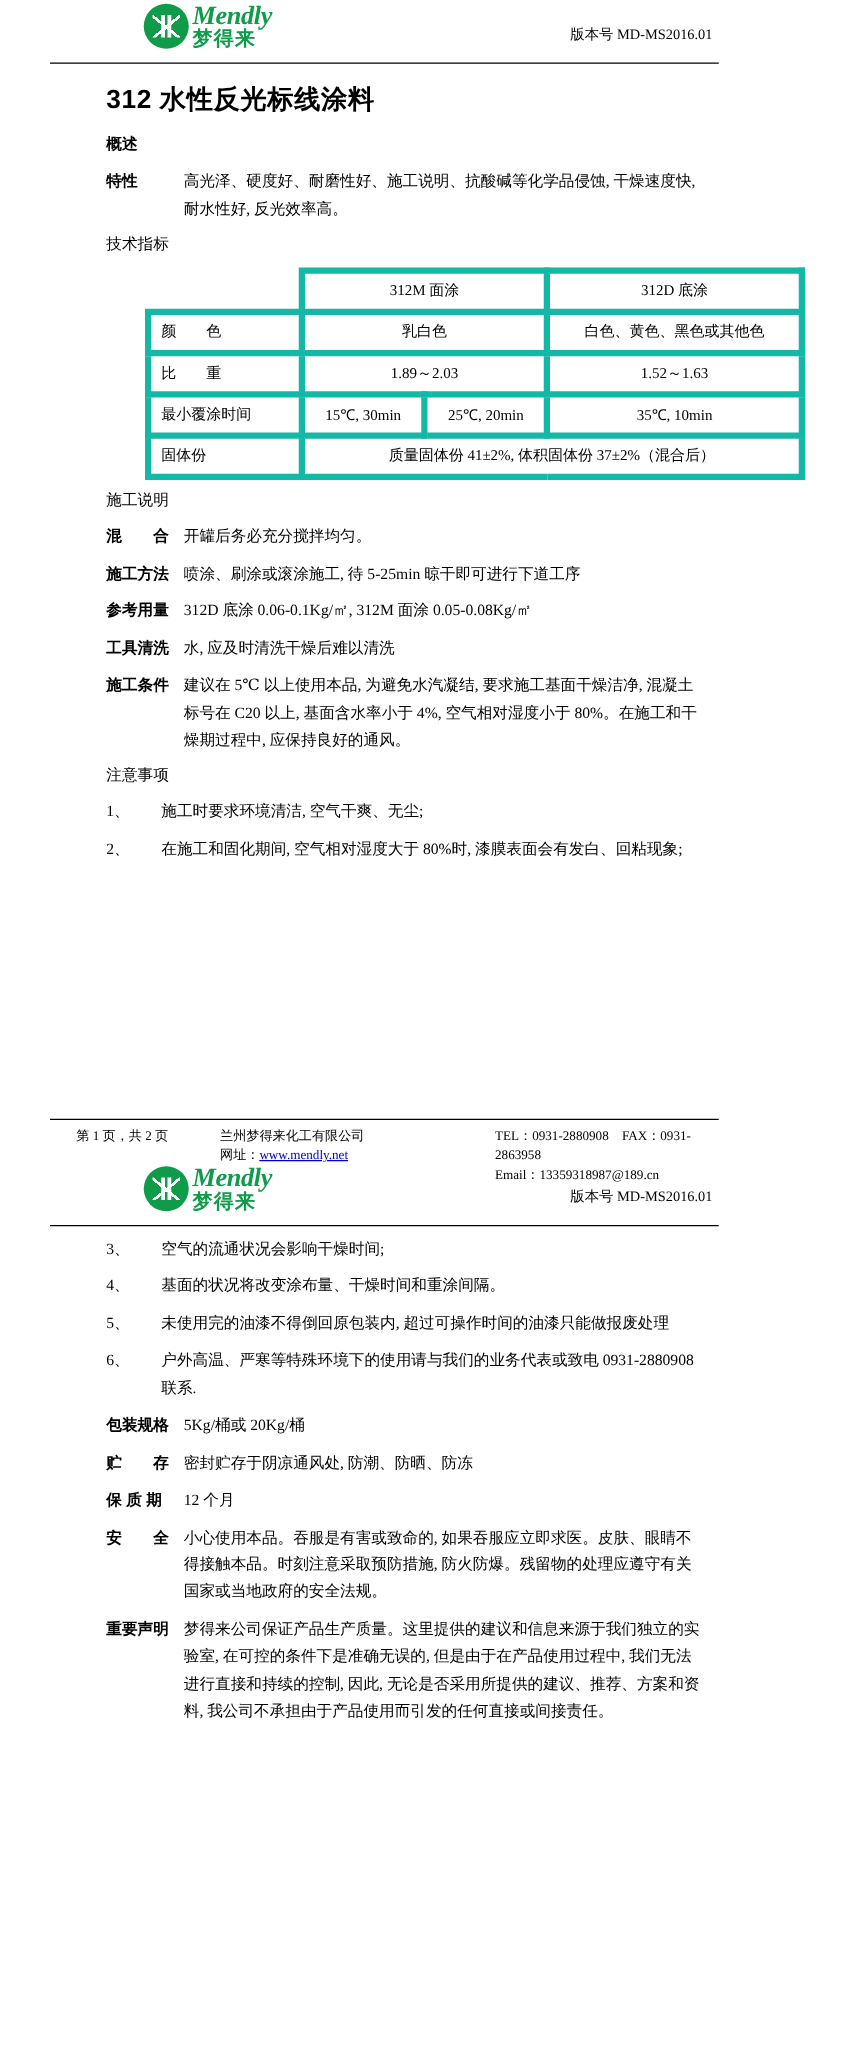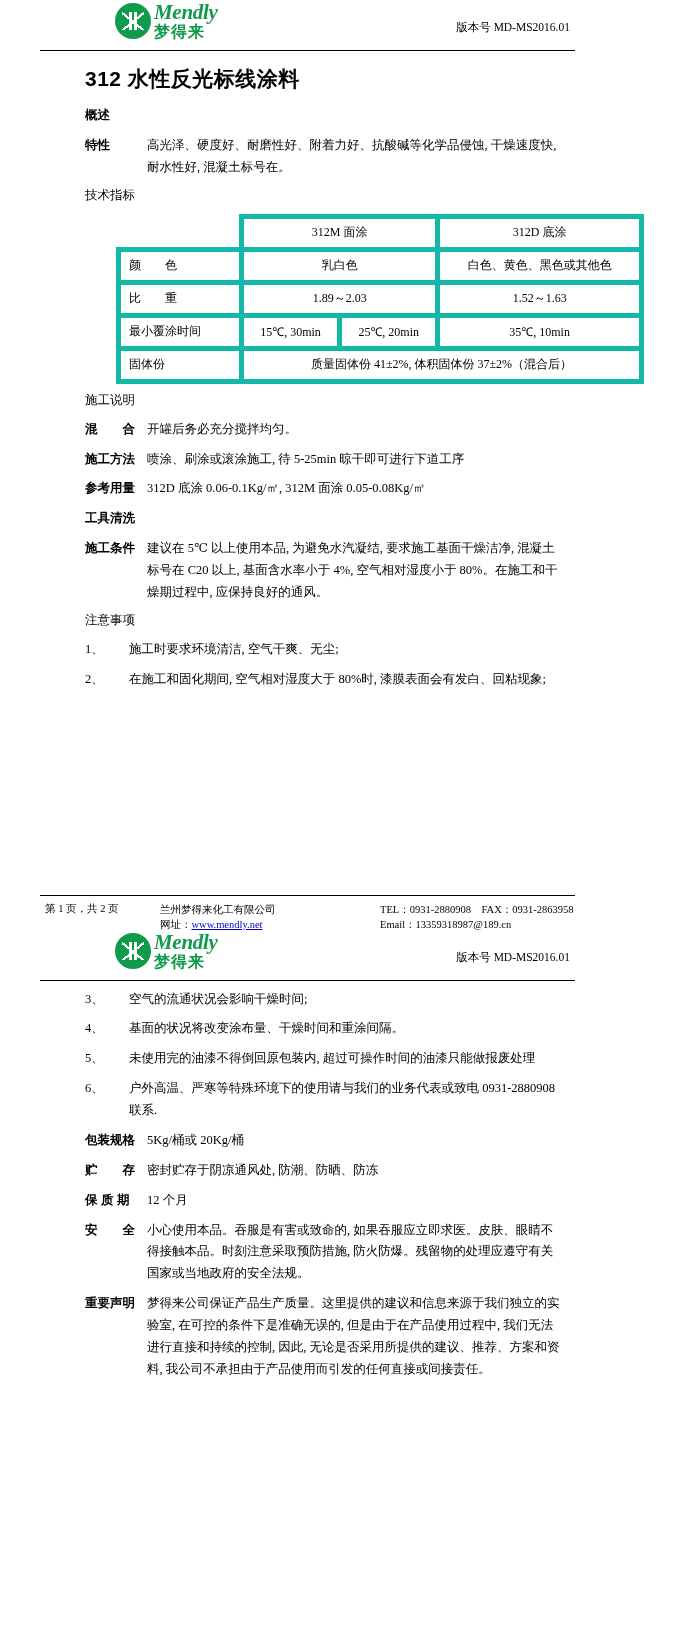--- a/index.html
+++ b/index.html
@@ -155,20 +155,21 @@
   .footer-rule {
     border: 0;
     border-top: 1px solid #000;
     margin: 0 0 4px 0;
   }
   .footer-inner {
     position: relative;
     font-size: 10.5px;
     font-family: "Liberation Serif", serif;
     height: 30px;
+    margin-left: 16px;
   }
   .footer-page {
     position: absolute;
     left: 5px;
     top: 2px;
   }
   .footer-mid {
     position: absolute;
     left: 120px;
     top: 2px;
@@ -218,21 +219,21 @@
   </div>
   <hr class="rule">
 
   <h1 class="doc-title">312 水性反光标线涂料</h1>
 
   <div class="row">
     <div class="lbl">概述</div>
   </div>
   <div class="row">
     <div class="lbl">特性</div>
-    <div class="val">高光泽、硬度好、耐磨性好、附着力好、抗酸碱等化学品侵蚀, 干燥速度快, 耐水性好, 混凝土标号在。</div>
+    <div class="val">高光泽、硬度好、耐磨性好、施工说明、抗酸碱等化学品侵蚀, 干燥速度快, 耐水性好, 反光效率高。</div>
   </div>
 
   <div class="sect-title">技术指标</div>
 
   <table class="spec">
     <tbody>
       <tr>
         <td class="lefted blank"></td>
         <td colspan="2">312M 面涂</td>
         <td>312D 底涂</td>
@@ -269,20 +270,21 @@
   <div class="row">
     <div class="lbl">施工方法</div>
     <div class="val">喷涂、刷涂或滚涂施工, 待 5-25min 晾干即可进行下道工序</div>
   </div>
   <div class="row">
     <div class="lbl">参考用量</div>
     <div class="val">312D 底涂 0.06-0.1Kg/㎡, 312M 面涂 0.05-0.08Kg/㎡</div>
   </div>
   <div class="row">
     <div class="lbl">工具清洗</div>
+    <div class="val">水, 应及时清洗干燥后难以清洗</div>
   </div>
   <div class="row">
     <div class="lbl">施工条件</div>
     <div class="val">建议在 5℃ 以上使用本品, 为避免水汽凝结, 要求施工基面干燥洁净, 混凝土标号在 C20 以上, 基面含水率小于 4%, 空气相对湿度小于 80%。在施工和干燥期过程中, 应保持良好的通风。</div>
   </div>
 
   <div class="sect-title">注意事项</div>
 
   <div class="note">
     <div class="num">1、</div>

